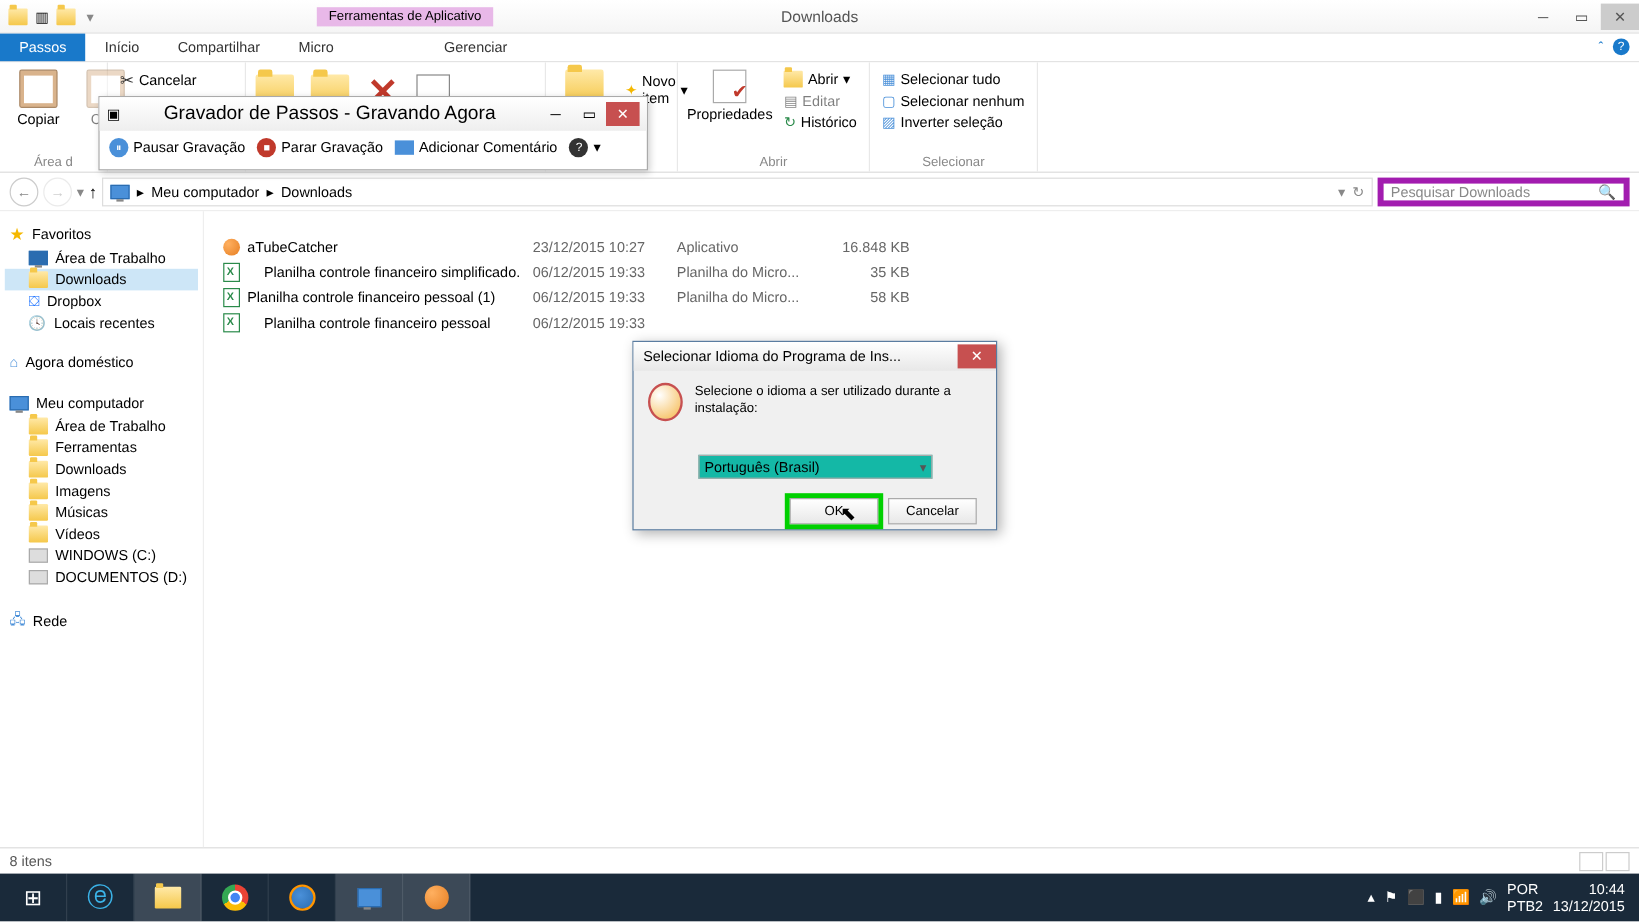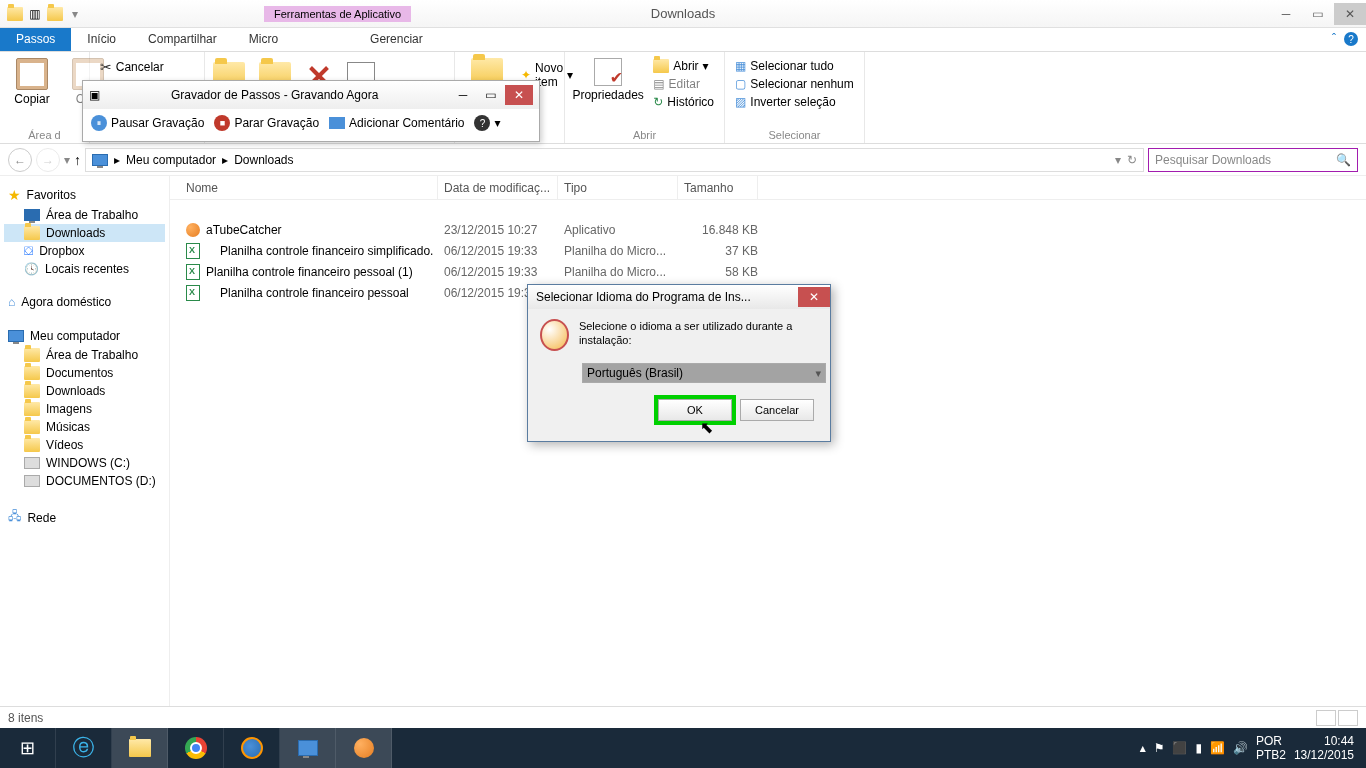--- a/index.html
+++ b/index.html
@@ -31,21 +31,21 @@
 .clipboard-ic::after{content:"";position:absolute;top:4px;left:3px;right:3px;bottom:3px;background:#fff;}
 .scissors-ic::before{content:"✂";font-size:14px;color:#333;}
 .x-ic{width:28px;height:28px;position:relative;}
 .x-ic::before,.x-ic::after{content:"";position:absolute;top:12px;left:2px;width:24px;height:4px;background:#c0392b;}
 .x-ic::before{transform:rotate(45deg);}
 .x-ic::after{transform:rotate(-45deg);}
 .addressbar{height:32px;display:flex;align-items:center;gap:4px;padding:0 8px;border-bottom:1px solid #eee;}
 .nav-btn{width:24px;height:24px;border:1px solid #ccc;border-radius:50%;display:flex;align-items:center;justify-content:center;color:#888;}
 .crumb{display:flex;align-items:center;gap:6px;flex:1;border:1px solid #ddd;height:24px;padding:0 6px;background:#fff;}
 .crumb span{font-size:12px;}
-.search-box{width:210px;height:24px;border:1px solid #a21caf;display:flex;align-items:center;padding:0 6px;color:#888;}
+.search-box{width:210px;height:24px;border:5px solid #a21caf;display:flex;align-items:center;padding:0 6px;color:#888;}
 .main{display:flex;height:calc(100% - 28px - 24px - 92px - 32px - 22px - 40px);}
 .sidebar{width:170px;border-right:1px solid #eee;padding:8px 4px;overflow:hidden;}
 .sidebar .group-title{display:flex;align-items:center;gap:6px;padding:3px 4px;font-size:12px;}
 .sidebar .item{display:flex;align-items:center;gap:6px;padding:2px 4px 2px 20px;font-size:12px;}
 .sidebar .item.sel{background:#cde6f7;}
 .star-ic{color:#f5b800;font-size:14px;}
 .content{flex:1;position:relative;}
 .cols{display:flex;border-bottom:1px solid #eee;height:24px;align-items:center;padding-left:10px;color:#555;}
 .cols .col{border-right:1px solid #eee;height:100%;display:flex;align-items:center;padding-left:6px;}
 .rows .row{display:flex;height:21px;align-items:center;padding-left:10px;}
@@ -53,33 +53,33 @@
 .statusbar{height:22px;border-top:1px solid #ddd;display:flex;align-items:center;padding:0 8px;font-size:11px;color:#555;}
 .statusbar .views{margin-left:auto;display:flex;gap:2px;}
 .statusbar .views span{width:20px;height:16px;border:1px solid #ccc;}
 .taskbar{position:absolute;bottom:0;left:0;right:0;height:40px;background:#1a2a3a;display:flex;align-items:center;}
 .taskbar .tb-item{width:56px;height:40px;display:flex;align-items:center;justify-content:center;border-right:1px solid rgba(255,255,255,.1);}
 .taskbar .tb-item.active{background:rgba(255,255,255,.15);}
 .taskbar .tray{margin-left:auto;display:flex;align-items:center;gap:8px;color:#fff;font-size:11px;padding-right:12px;}
 .taskbar .clock{text-align:right;line-height:1.2;}
 .psr{position:absolute;top:80px;left:82px;width:458px;height:62px;background:#fff;border:1px solid #aaa;box-shadow:2px 2px 6px rgba(0,0,0,.2);}
 .psr-title{height:28px;background:linear-gradient(#fff,#eee);display:flex;align-items:center;padding:0 6px;}
-.psr-title .t{flex:1;text-align:center;font-size:12px;}
+.psr-title .t{flex:1;text-align:center;font-size:16px;}
 .psr-title .wc{width:28px;height:20px;display:flex;align-items:center;justify-content:center;}
 .psr-title .wc.cl{background:#c75050;color:#fff;}
 .psr-body{display:flex;align-items:center;gap:10px;padding:6px 8px;}
 .psr-btn{display:flex;align-items:center;gap:4px;font-size:12px;}
 .psr-btn .circ{width:16px;height:16px;border-radius:50%;display:flex;align-items:center;justify-content:center;font-size:9px;color:#fff;}
 .dialog{position:absolute;top:284px;left:527px;width:304px;height:158px;background:#f0f0f0;border:1px solid #5a7ca0;box-shadow:3px 3px 10px rgba(0,0,0,.3);}
 .dlg-title{height:24px;background:linear-gradient(#fff,#e8e8e8);display:flex;align-items:center;padding-left:8px;font-size:12px;}
 .dlg-title .cl{margin-left:auto;width:32px;height:20px;background:#c75050;color:#fff;display:flex;align-items:center;justify-content:center;}
 .dlg-body{padding:10px 12px;}
 .dlg-row{display:flex;gap:10px;align-items:flex-start;}
 .globe-ic{width:32px;height:32px;background:radial-gradient(circle at 30% 30%,#fff,#f5b84b);border-radius:50%;border:2px solid #c75050;}
-.dlg-select{margin-top:12px;margin-left:42px;width:244px;height:20px;border:1px solid #aaa;background:#a3a3a3;display:flex;align-items:center;padding:0 4px;font-size:11px;position:relative;}
+.dlg-select{margin-top:28px;margin-left:42px;width:195px;height:20px;border:1px solid #aaa;background:#14b8a6;display:flex;align-items:center;padding:0 4px;font-size:11px;position:relative;}
 .dlg-select::after{content:"▾";position:absolute;right:4px;color:#555;}
 .dlg-buttons{display:flex;gap:8px;justify-content:flex-end;margin-top:16px;padding-right:4px;}
 .dlg-btn{min-width:74px;height:22px;border:1px solid #aaa;background:linear-gradient(#fff,#e8e8e8);display:flex;align-items:center;justify-content:center;font-size:11px;}
 .highlight{outline:4px solid #00d000;}
 .cursor{position:absolute;top:418px;left:700px;font-size:16px;color:#000;pointer-events:none;}
 .fic{width:16px;height:14px;background:linear-gradient(#ffe9a8,#f5c84b);border-radius:1px;display:inline-block;position:relative;}
 .fic::before{content:"";position:absolute;top:-3px;left:1px;width:6px;height:4px;background:#f5c84b;border-radius:1px 1px 0 0;}
 .mon-ic{width:16px;height:12px;background:#4a90d9;border:1px solid #2a6cb0;display:inline-block;position:relative;}
 .mon-ic::after{content:"";position:absolute;bottom:-3px;left:4px;width:6px;height:2px;background:#888;}
 .xls-ic{width:14px;height:16px;background:#fff;border:1px solid #2a8a4a;display:inline-block;position:relative;}
@@ -270,21 +270,21 @@
     <div class="group-title">
         <span class="mon-ic"></span>
         <span>Meu computador</span>
       </div>
     <div class="item">
         <span class="fic"></span>
         <span>Área de Trabalho</span>
       </div>
     <div class="item">
         <span class="fic"></span>
-        <span>Documentos</span>
+        <span>Ferramentas</span>
       </div>
     <div class="item">
         <span class="fic"></span>
         <span>Downloads</span>
       </div>
     <div class="item">
         <span class="fic"></span>
         <span>Imagens</span>
       </div>
     <div class="item">
@@ -304,44 +304,38 @@
         <span>DOCUMENTOS (D:)</span>
       </div>
     <div style="height:14px"></div>
     <div class="group-title">
         <span style="color:#4a90d9">🖧</span>
         <span>Rede</span>
       </div>
   </div>
 
   <div class="content">
-    <div class="cols">
-      <div class="col" style="width:258px">Nome</div>
-      <div class="col" style="width:120px">Data de modificaç...</div>
-      <div class="col" style="width:120px">Tipo</div>
-      <div class="col" style="width:80px">Tamanho</div>
-    </div>
     <div class="rows" id="file-rows">
         <div class="row">
           <div class="cell" style="width:258px;display:flex;align-items:center;gap:6px">
             <span class="orange-ic"></span>
             <span>aTubeCatcher</span>
           </div>
           <div class="cell" style="width:120px;color:#666">23/12/2015 10:27</div>
           <div class="cell" style="width:120px;color:#666">Aplicativo</div>
           <div class="cell" style="width:80px;text-align:right;color:#666">16.848 KB</div>
         </div>
         <div class="row">
           <div class="cell" style="width:258px;display:flex;align-items:center;gap:20px">
             <span class="xls-ic"></span>
             <span>Planilha controle financeiro simplificado.</span>
           </div>
           <div class="cell" style="width:120px;color:#666">06/12/2015 19:33</div>
           <div class="cell" style="width:120px;color:#666">Planilha do Micro...</div>
-          <div class="cell" style="width:80px;text-align:right;color:#666">37 KB</div>
+          <div class="cell" style="width:80px;text-align:right;color:#666">35 KB</div>
         </div>
         <div class="row">
           <div class="cell" style="width:258px;display:flex;align-items:center;gap:6px">
             <span class="xls-ic"></span>
             <span>Planilha controle financeiro pessoal (1)</span>
           </div>
           <div class="cell" style="width:120px;color:#666">06/12/2015 19:33</div>
           <div class="cell" style="width:120px;color:#666">Planilha do Micro...</div>
           <div class="cell" style="width:80px;text-align:right;color:#666">58 KB</div>
         </div>

